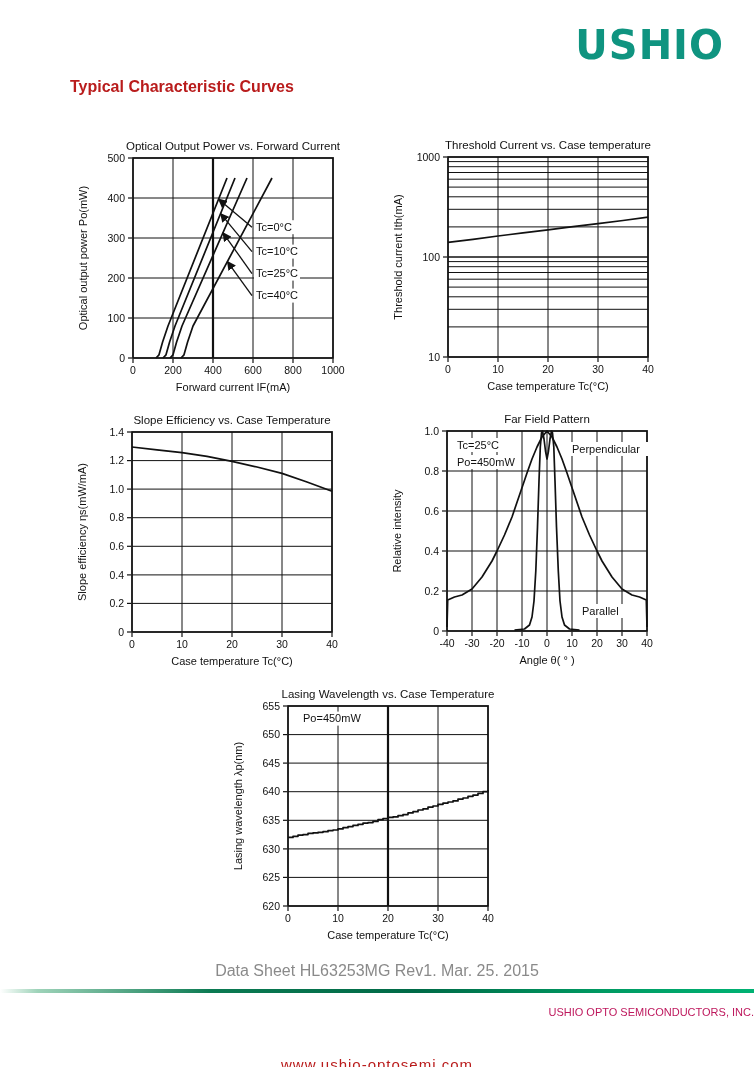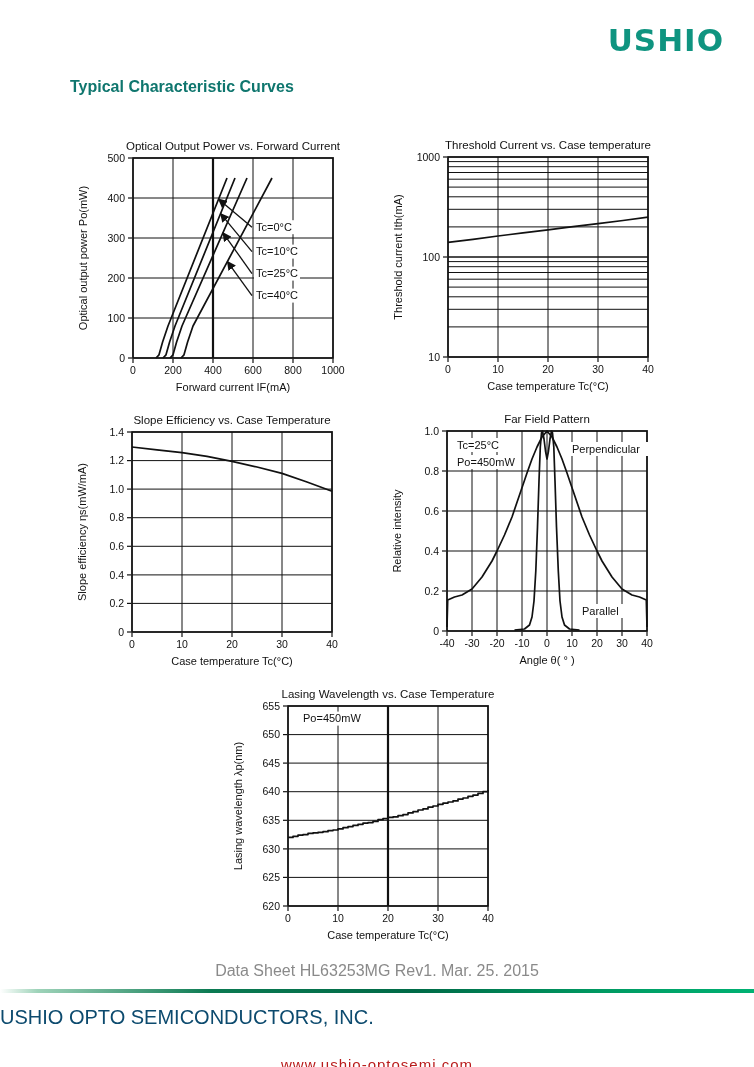--- a/index.html
+++ b/index.html
@@ -1,40 +1,40 @@
 <!DOCTYPE html>
 <html><head>
 <meta charset="utf-8">
 <style>
   html,body{margin:0;padding:0;background:#e8e8e8;}
   .page{position:relative;width:754px;height:1067px;background:#ffffff;margin:0 auto;
         font-family:"Liberation Sans", sans-serif;overflow:hidden;}
-  .logo{position:absolute;top:22px;right:30px;font-size:31px;font-weight:800;
+  .logo{position:absolute;top:22px;right:30px;font-size:40px;font-weight:800;
         letter-spacing:1px;font-family:"DejaVu Sans", sans-serif;}
   .heading{position:absolute;left:70px;top:78px;margin:0;font-size:16px;font-weight:bold;}
   .chart{position:absolute;width:280px;height:262px;}
   .c0{left:75px;top:137px;}
   .c1{left:390px;top:136px;}
   .c2{left:74px;top:411px;}
   .c3{left:389px;top:410px;}
   .c4{left:230px;top:685px;}
   svg text{font-family:"Liberation Sans", sans-serif;fill:#111;}
   .footer-note{position:absolute;left:0;right:0;top:962px;text-align:center;font-size:16px;}
   .rule{position:absolute;left:0;right:0;top:989px;height:4px;
         background:linear-gradient(90deg,#ffffff 0%,#9ed3b9 5%,#0b7a52 28%,#006a47 55%,#009a62 80%,#00b273 100%);}
-  .company{position:absolute;left:0;right:0;top:1006px;text-align:left;font-size:20px;color:#0c4a6e;}
+  .company{position:absolute;left:0;right:0;top:1006px;text-align:right;font-size:11px;color:#be185d;}
   .website{position:absolute;left:0;right:0;top:1056px;text-align:center;font-size:15px;
            letter-spacing:1px;color:#b91c1c;}
 </style>
 </head>
 <body>
 
 <div class="page">
   <div class="logo" style="color: rgb(15, 148, 128);">USHIO</div>
-  <h1 class="heading" style="color: #0f766e;">Typical Characteristic Curves</h1>
+  <h1 class="heading" style="color: #b91c1c;">Typical Characteristic Curves</h1>
 
   <div class="chart c0"><svg width="280" height="262" viewBox="0 0 280 262">
         <defs>
           <marker id="arr0" viewBox="0 0 10 10" refX="9" refY="5" markerWidth="7" markerHeight="7" orient="auto">
             <path d="M0,0 L10,5 L0,10 z" fill="#111111"></path>
           </marker>
         </defs>
         <line x1="98.0" y1="21.0" x2="98.0" y2="221.0" stroke="#111111" stroke-width="1"></line>
         <line x1="138.0" y1="21.0" x2="138.0" y2="221.0" stroke="#111111" stroke-width="1"></line>
         <line x1="178.0" y1="21.0" x2="178.0" y2="221.0" stroke="#111111" stroke-width="1"></line>

